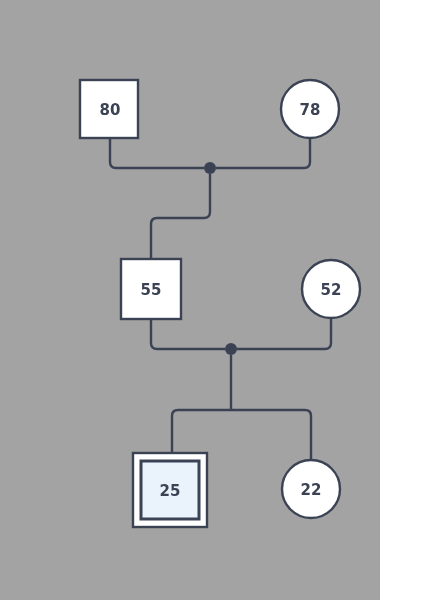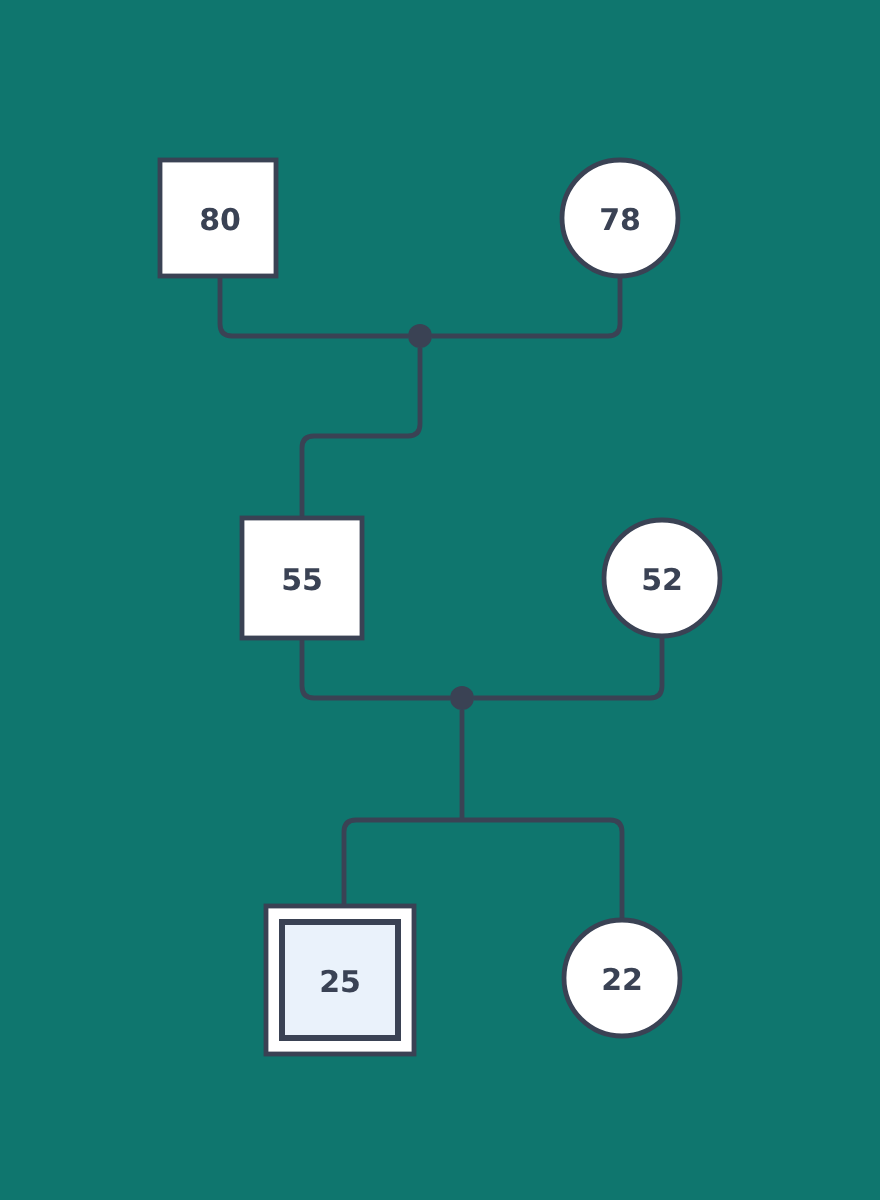--- a/index.html
+++ b/index.html
@@ -9,23 +9,23 @@
     background: #ffffff;
   }
   body {
     width: 440px;
     height: 600px;
     font-family: "DejaVu Sans", "Liberation Sans", sans-serif;
     overflow: hidden;
   }
   #pedigree-canvas {
     position: relative;
-    width: 440px;
+    width: 380px;
     height: 600px;
-    background: #0f766e;
+    background: #a3a3a3;
   }
   svg.layer {
     position: absolute;
     top: 0;
     left: 0;
     width: 440px;
     height: 600px;
   }
   .node-label {
     font-family: "DejaVu Sans", "Liberation Sans", sans-serif;

